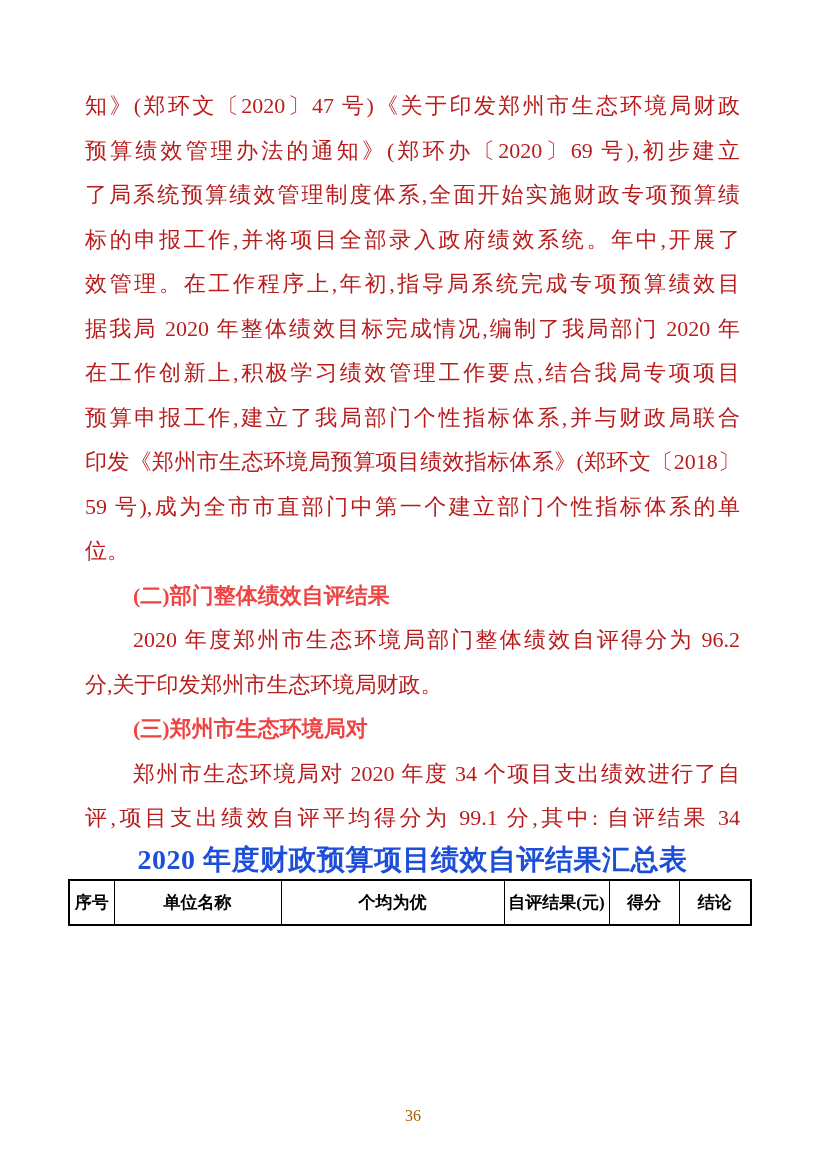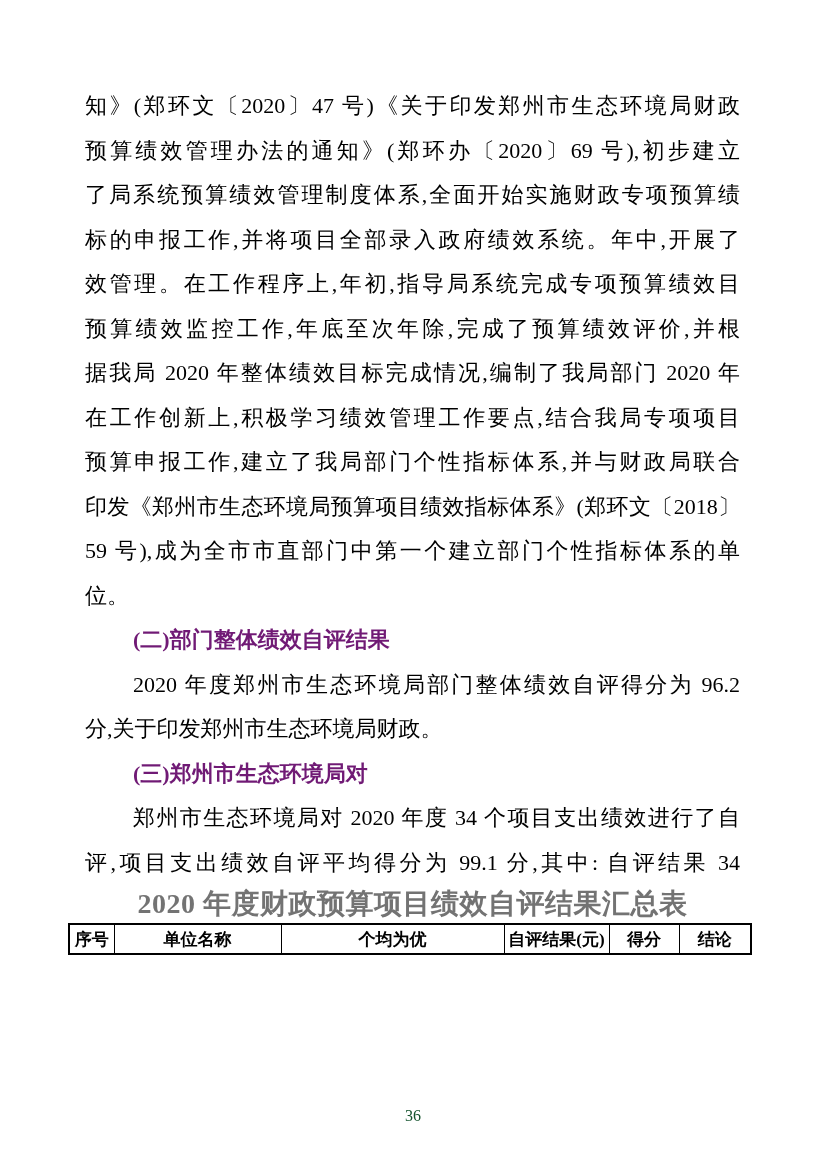--- a/index.html
+++ b/index.html
@@ -14,84 +14,83 @@
     width: 826px; height: 1169px;
     background: #ffffff;
     padding: 84px 86px 0 85px;
     overflow: hidden;
   }
   .line {
     font-size: 22px;
     line-height: 44.5px;
     height: 44.5px;
     white-space: nowrap;
-    color: #000000;
+    color: #b91c1c;
   }
   .line.j {
     white-space: normal;
     text-align: justify;
     text-align-last: justify;
     text-justify: inter-character;
   }
   .line.ind { text-indent: 48px; }
   .line.hd {
     font-weight: bold;
     text-indent: 48px;
-    color: #701a75;
+    color: #ef4444;
   }
   .tbl-title {
     font-size: 28px;
     font-weight: bold;
     text-align: center;
     line-height: 38px;
     height: 38px;
-    color: #737373;
+    color: #1d4ed8;
     letter-spacing: 0.5px;
   }
   table.summary {
     margin-left: -17px;
     width: 682px;
     border-collapse: collapse;
     table-layout: fixed;
     border: 2px solid #000000;
   }
   table.summary th {
     border: 1px solid #000000;
     font-size: 17px;
     font-weight: bold;
     text-align: center;
     vertical-align: middle;
-    height: 30px;
+    height: 45px;
     line-height: 21px;
     padding: 0 1px;
     color: #000000;
   }
   th.col-budget { font-size: 16px; white-space: nowrap; }
   .page-footer {
     position: absolute;
     left: 0; right: 0; bottom: 44px;
     text-align: center;
   }
   .page-footer .num {
     font-size: 16px;
-    color: #14532d;
+    color: #a16207;
   }
 </style>
 </head>
 <body>
 
 <div class="page">
 
   <div>
     <div class="line j">知》(郑环文〔2020〕47 号)《关于印发郑州市生态环境局财政</div>
     <div class="line j">预算绩效管理办法的通知》(郑环办〔2020〕69 号),初步建立</div>
     <div class="line j">了局系统预算绩效管理制度体系,全面开始实施财政专项预算绩</div>
     <div class="line j">标的申报工作,并将项目全部录入政府绩效系统。年中,开展了</div>
     <div class="line j">效管理。在工作程序上,年初,指导局系统完成专项预算绩效目</div>
-    <div class="line j">预算绩效监控工作,年底至次年除,完成了预算绩效评价,并根</div>
     <div class="line j">据我局 2020 年整体绩效目标完成情况,编制了我局部门 2020 年</div>
     <div class="line j">在工作创新上,积极学习绩效管理工作要点,结合我局专项项目</div>
     <div class="line j">预算申报工作,建立了我局部门个性指标体系,并与财政局联合</div>
     <div class="line j">印发《郑州市生态环境局预算项目绩效指标体系》(郑环文〔2018〕</div>
     <div class="line j">59 号),成为全市市直部门中第一个建立部门个性指标体系的单</div>
     <div class="line">位。</div>
   </div>
 
   <div class="line hd">(二)部门整体绩效自评结果</div>
   <div>

